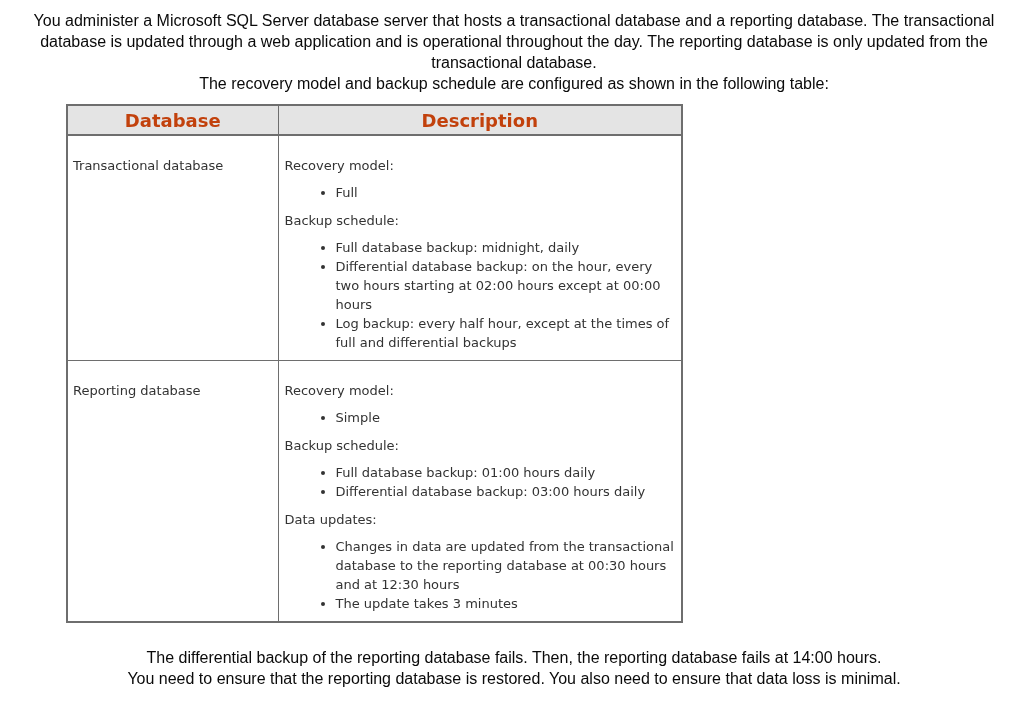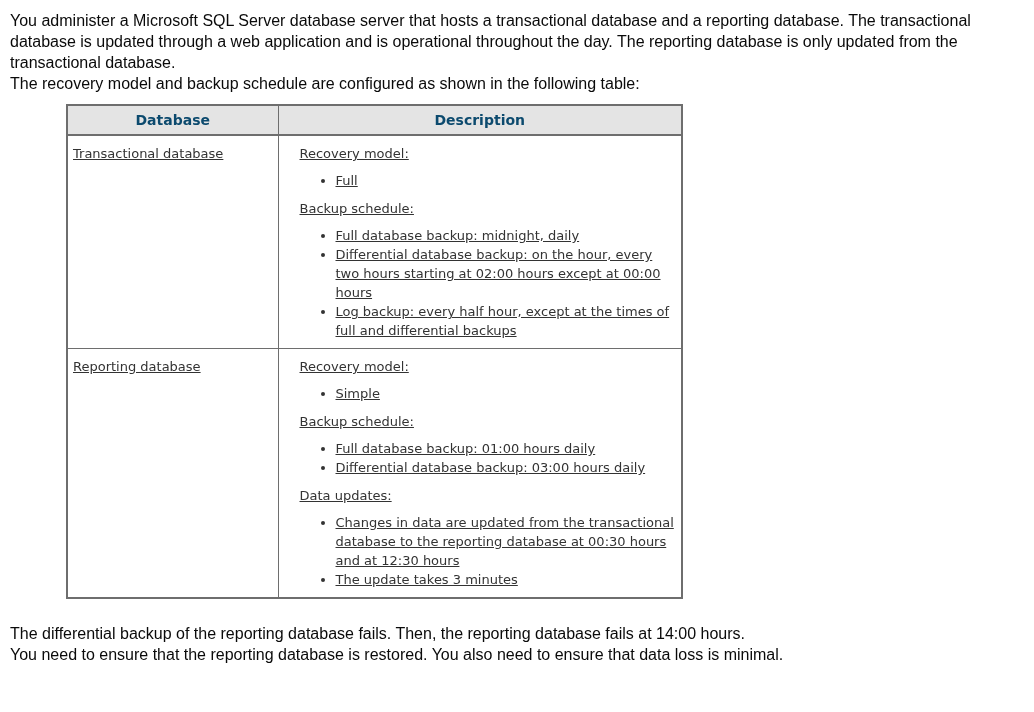--- a/index.html
+++ b/index.html
@@ -17,20 +17,21 @@
   }
   .page {
     padding: 10px 10px 0 10px;
   }
   
   .qtext {
     font-size: 16px;
     line-height: 21px;
     color: #0a0a0a;
     width: 1008px;
+    text-align: center;
   }
   
   table.db-table {
     border-collapse: collapse;
     table-layout: fixed;
     width: 615px;
     margin: 10px 0 0 56px;
     font-family: "DejaVu Sans", sans-serif;
     font-size: 13px;
     color: #333333;
@@ -38,38 +39,37 @@
   }
   table.db-table, table.db-table th, table.db-table td {
     border: 1px solid #6e6e6e;
   }
   table.db-table {
     border-width: 2px;
   }
   table.db-table th {
     background: #e4e4e4;
     font-weight: bold;
-    color: #0c4a6e;
+    color: #c2410c;
     height: 26px;
     vertical-align: middle;
     border-bottom-width: 2px;
-    font-size: 14px;
+    font-size: 18px;
   }
   col.col-db   { width: 211px; }
   col.col-desc { width: 404px; }
   table.db-table td {
     vertical-align: top;
-    padding: 8px 6px 8px 5px;
+    padding: 20px 6px 8px 5px;
     background: transparent;
-    text-decoration: underline;
   }
   td.desc-cell { padding-left: 4px; padding-right: 8px; }
   .sec-label {
     line-height: 19px;
-    margin: 0 0 8px 16px;
+    margin: 0 0 8px 1px;
   }
   ul.bullets {
     margin: 0 0 9px 0;
     padding: 0 0 0 52px;
     list-style: disc outside;
   }
   ul.bullets li {
     line-height: 19px;
   }
   .db-name { line-height: 19px; }

